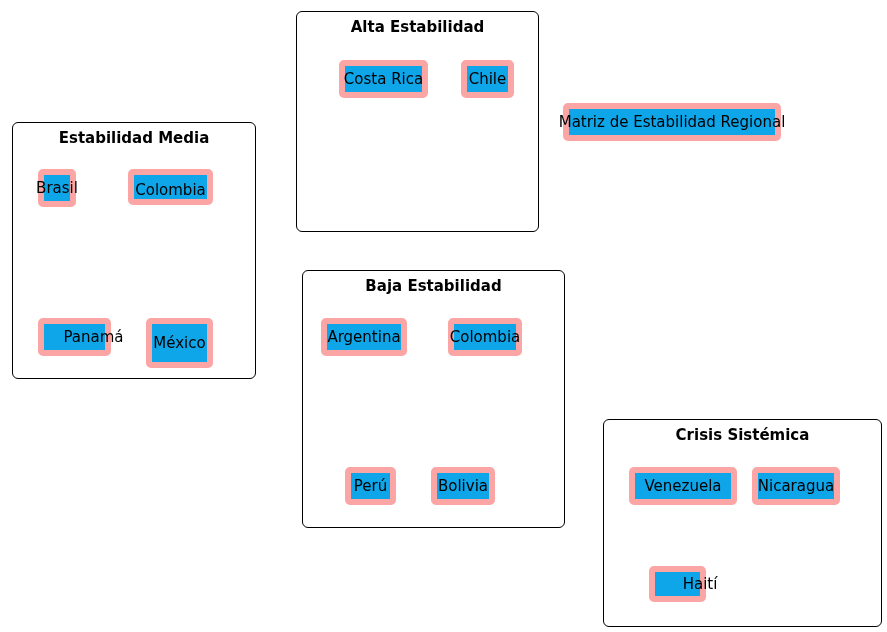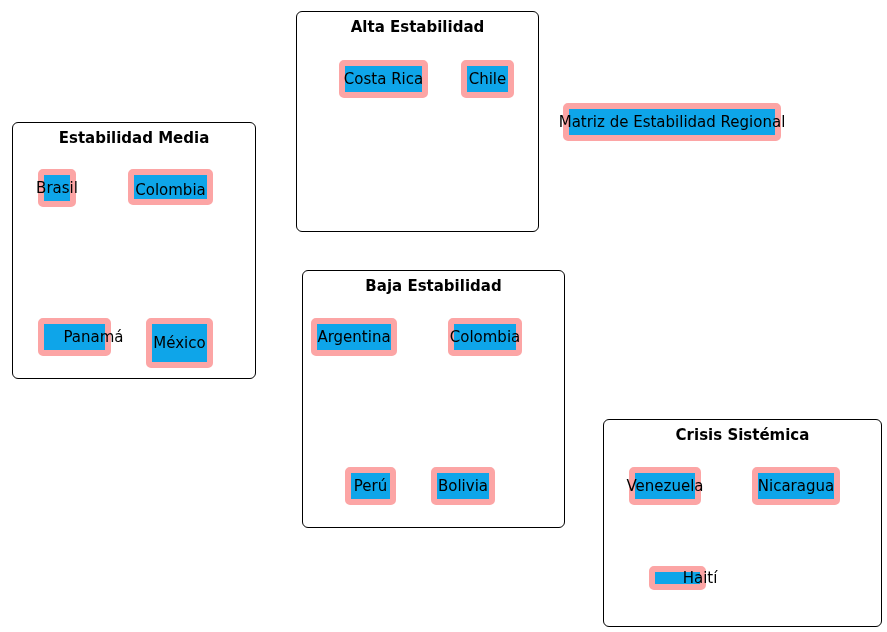--- a/index.html
+++ b/index.html
@@ -54,28 +54,28 @@
   
   .n-costarica { left: 42px;  top: 48px;  width: 89px; height: 38px; }
   .n-chile     { left: 164px; top: 48px;  width: 53px; height: 38px; }
   .n-uruguay   { left: 92px;  top: 157px; width: 77px; height: 38px; }
   
   .n-brasil    { left: 25px;  top: 46px;  width: 38px; height: 38px; }
   .n-colombia  { left: 115px; top: 46px;  width: 85px; height: 36px; align-items: flex-end; }
   .n-panama    { left: 25px;  top: 195px; width: 73px; height: 38px; padding-left: 38px; }
   .n-mexico    { left: 133px; top: 195px; width: 67px; height: 50px; }
   
-  .n-argentina { left: 8px;  top: 47px;  width: 86px; height: 38px; }
+  .n-argentina { left: 18px;  top: 47px;  width: 86px; height: 38px; }
   .n-ecuador   { left: 145px; top: 47px;  width: 74px; height: 38px; }
   .n-peru      { left: 42px;  top: 196px; width: 51px; height: 38px; }
   .n-bolivia   { left: 128px; top: 196px; width: 64px; height: 38px; }
   
-  .n-venezuela { left: 25px;  top: 47px;  width: 72px; height: 38px; }
+  .n-venezuela { left: 25px;  top: 47px;  width: 108px; height: 38px; }
   .n-nicaragua { left: 148px; top: 47px;  width: 88px; height: 38px; }
-  .n-haiti     { left: 45px;  top: 146px; width: 48px; height: 24px; padding-left: 45px; }
+  .n-haiti     { left: 45px;  top: 146px; width: 48px; height: 36px; padding-left: 45px; }
 </style>
 </head>
 <body>
 
 <div class="canvas">
 
   <div class="node n-matriz">
     <span>Matriz de Estabilidad Regional</span>
   </div>
 

